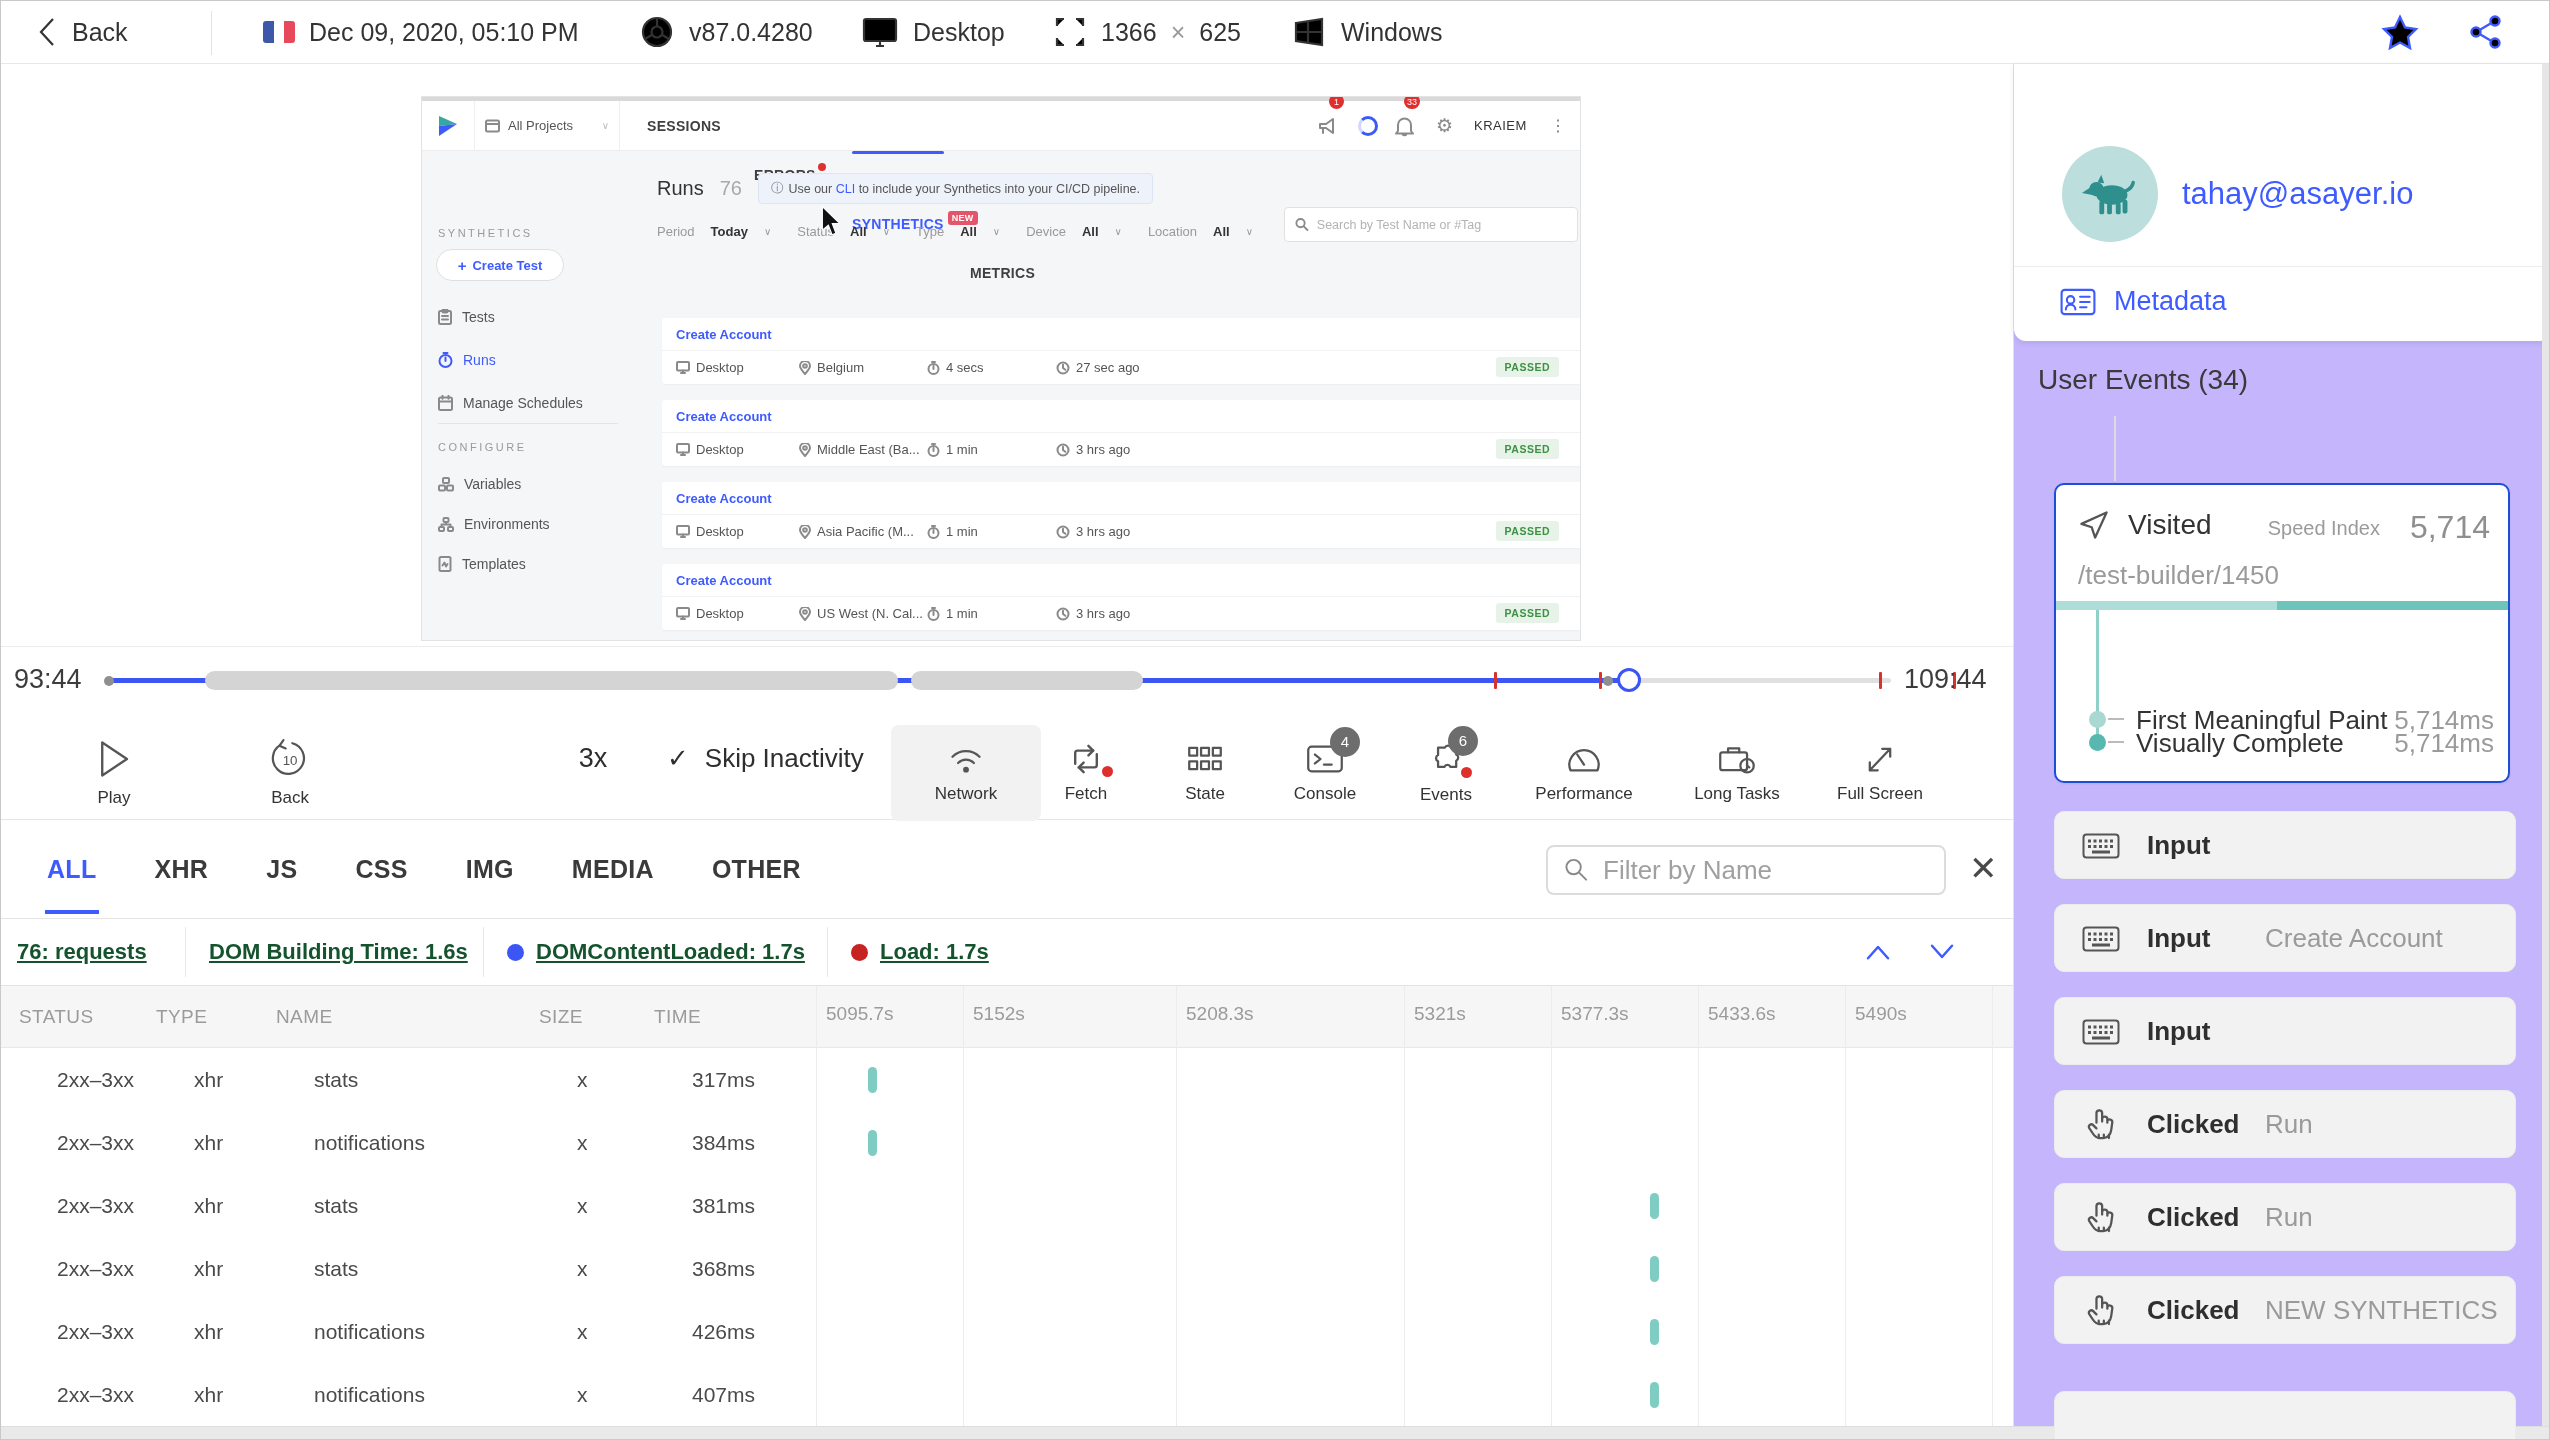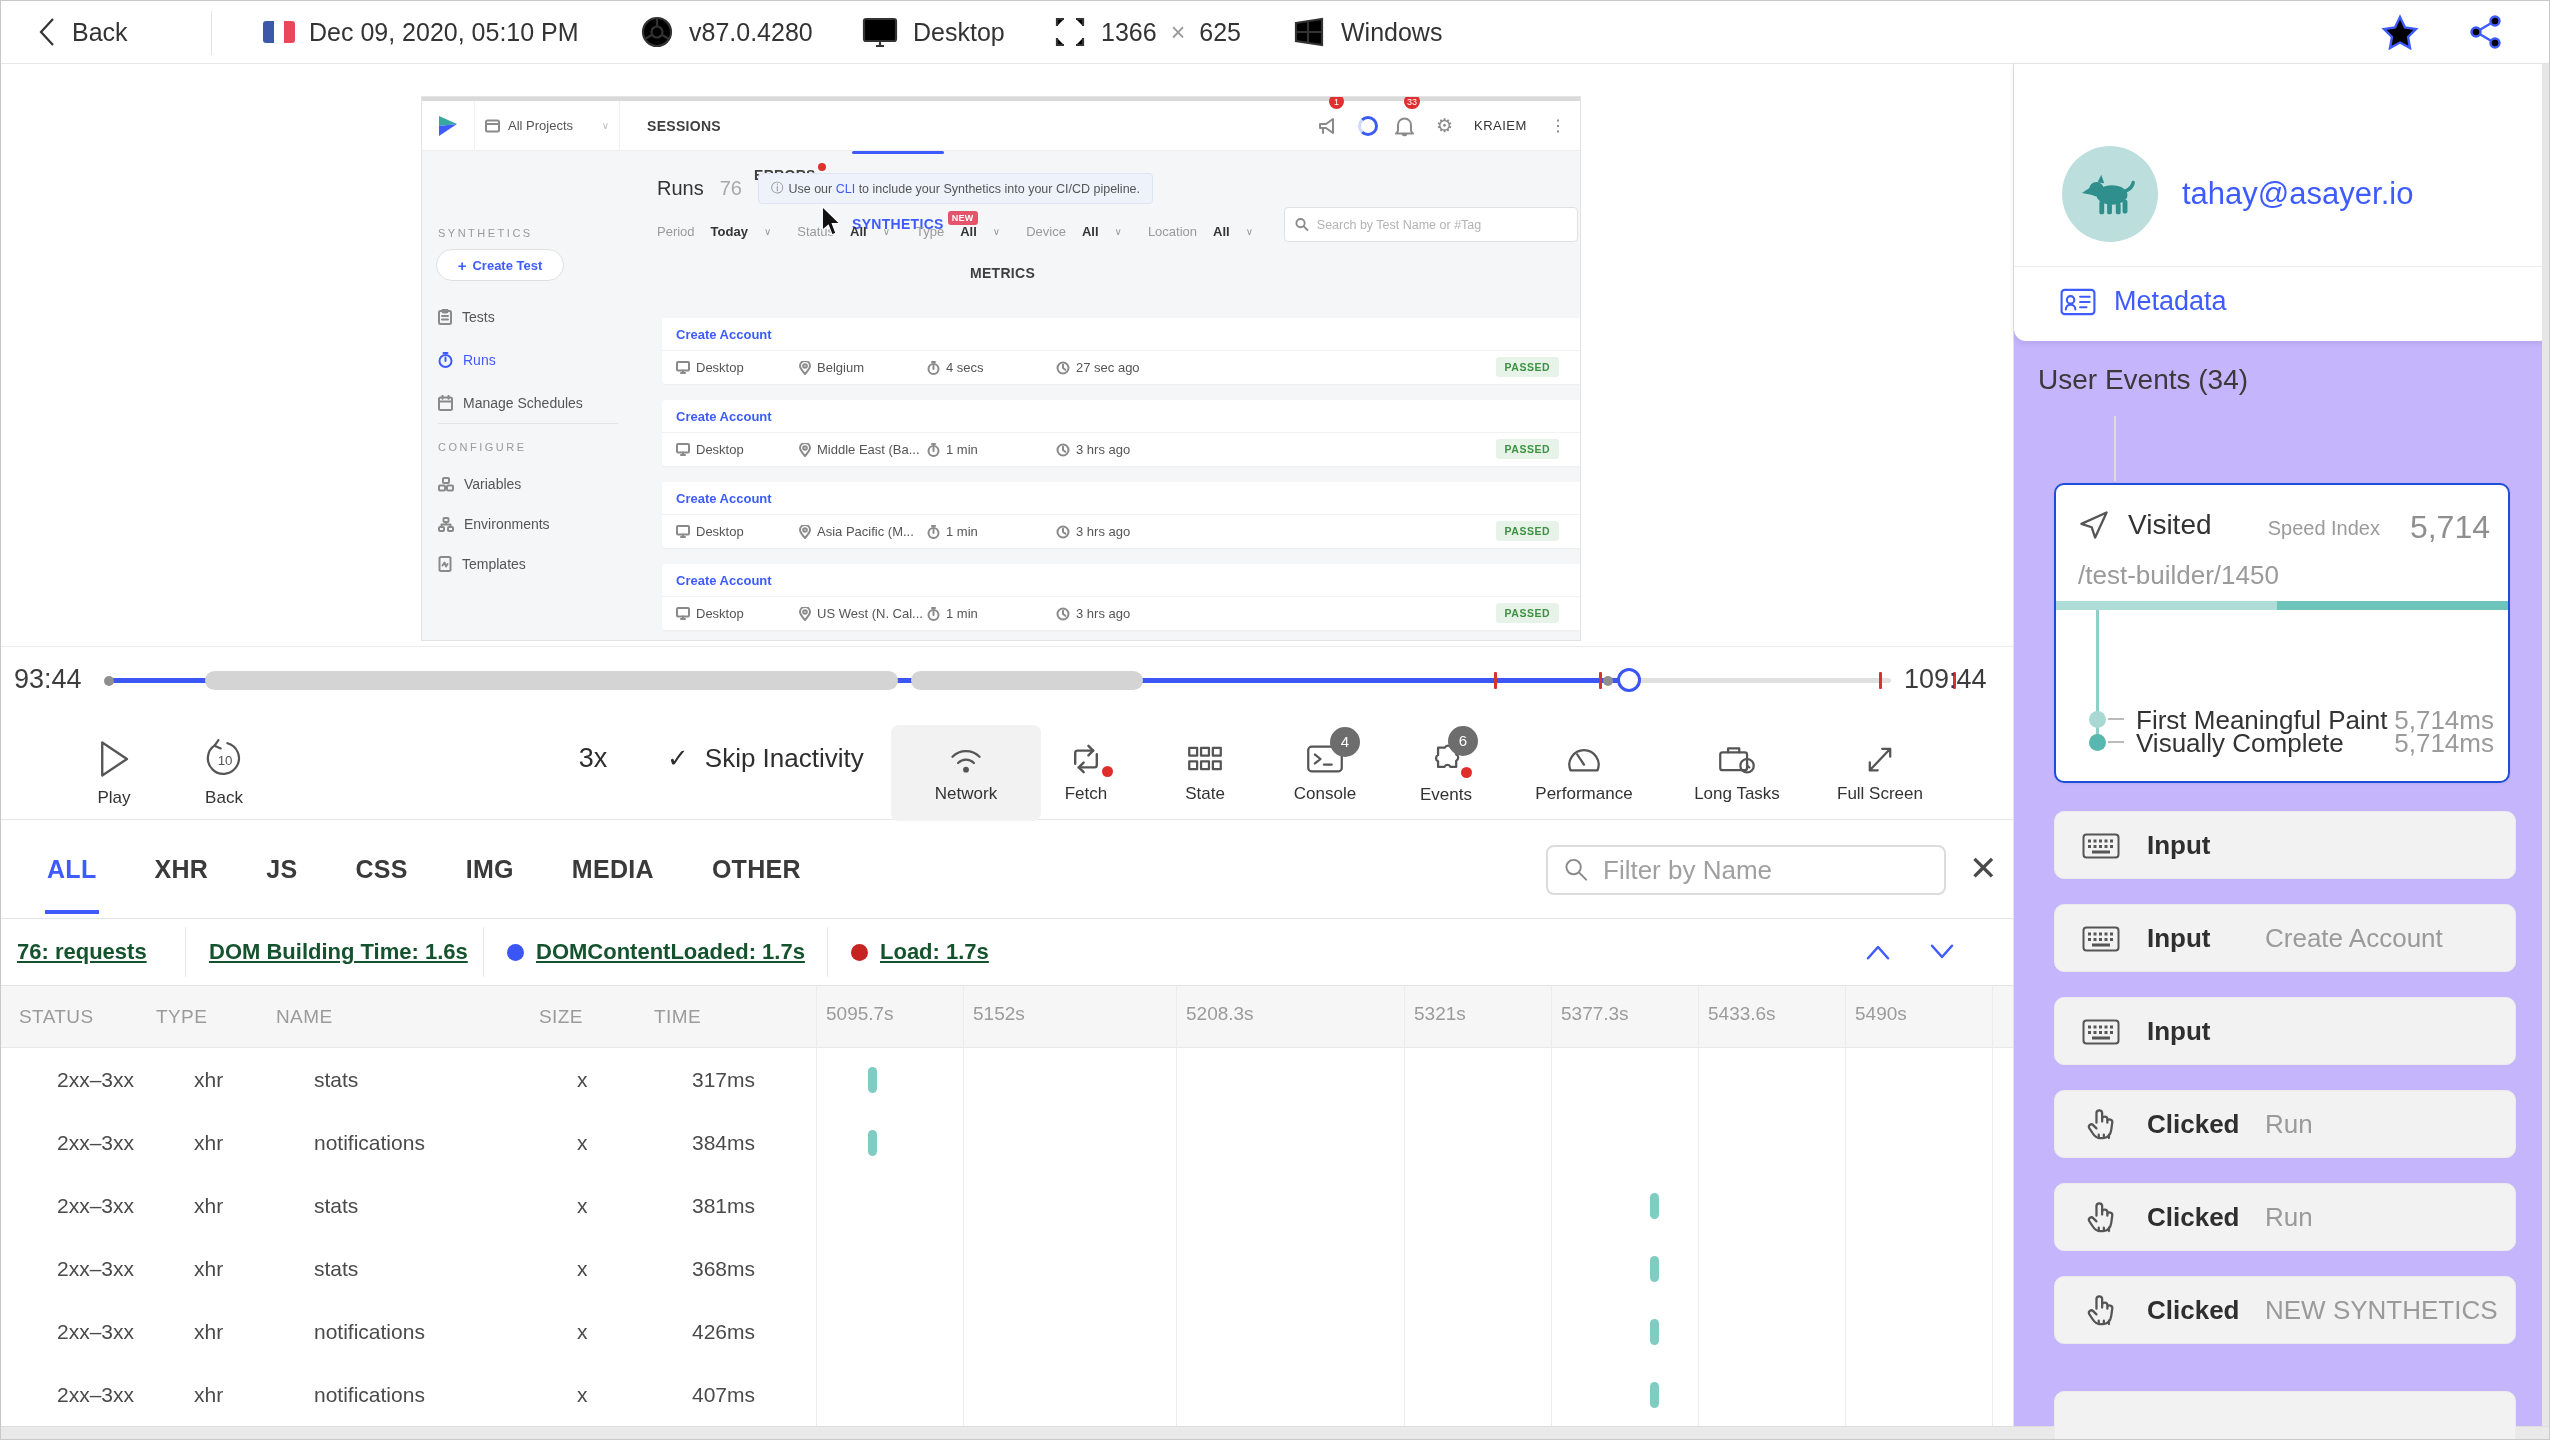--- a/index.html
+++ b/index.html
@@ -537,21 +537,21 @@
     <span class="tl-time" style="left:1903px;">109:44</span>
   </div>
 
   <div id="controls">
     <div class="ctl" style="left:38px;">
       <svg width="36" height="40" viewBox="0 0 30 34">
           <polygon class="ico" stroke-width="2.4" points="5,3 26,17 5,31"></polygon>
         </svg>
       <span class="clab">Play</span>
     </div>
-    <div class="ctl" style="left:148px;">
+    <div class="ctl" style="left:158px;align-items:flex-end;">
       <svg width="40" height="40" viewBox="0 0 36 36">
         <path class="ico" stroke-width="2.4" d="M10,5.5 A14,14 0 1 0 21,3.8"></path>
           <polyline class="ico" stroke-width="2.4" points="13,1 9.5,6 15,8.5"></polyline>
         <text x="19" y="23" font-size="12" fill="#555" text-anchor="middle" font-family="Liberation Sans, sans-serif">10</text>
       </svg>
       <span class="clab">Back</span>
     </div>
     <div id="speed"><span>3x</span></div>
 
     <div id="skip">

